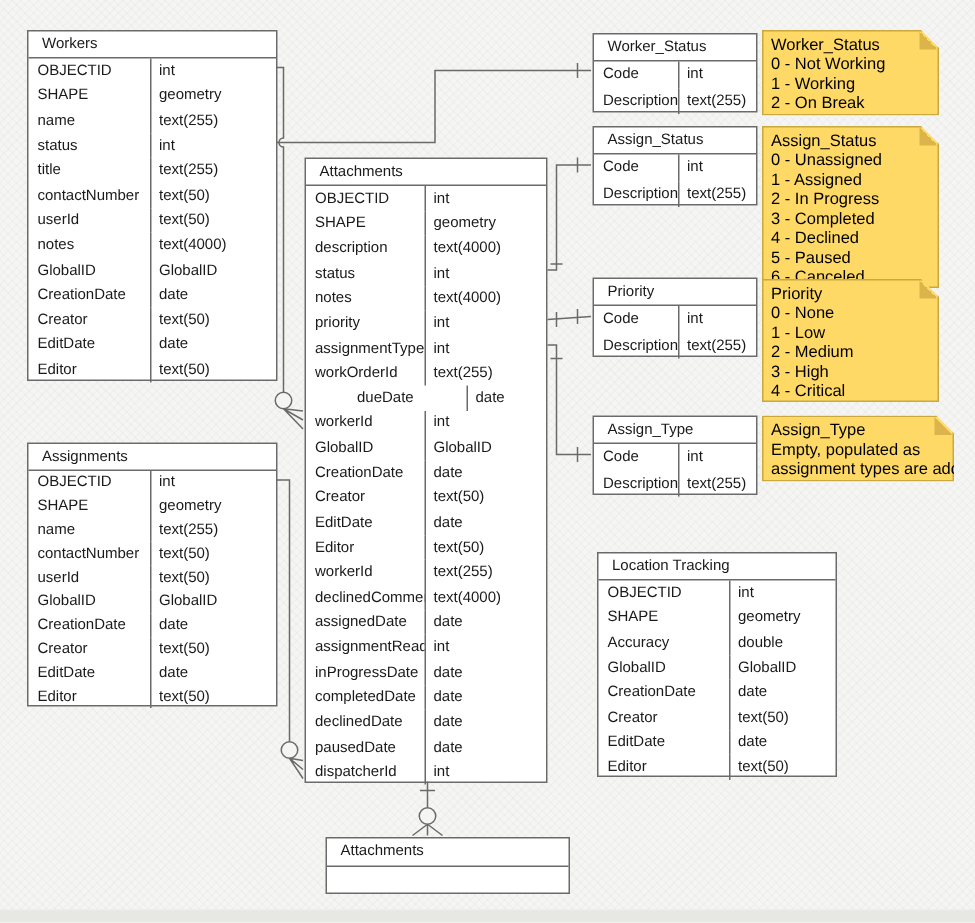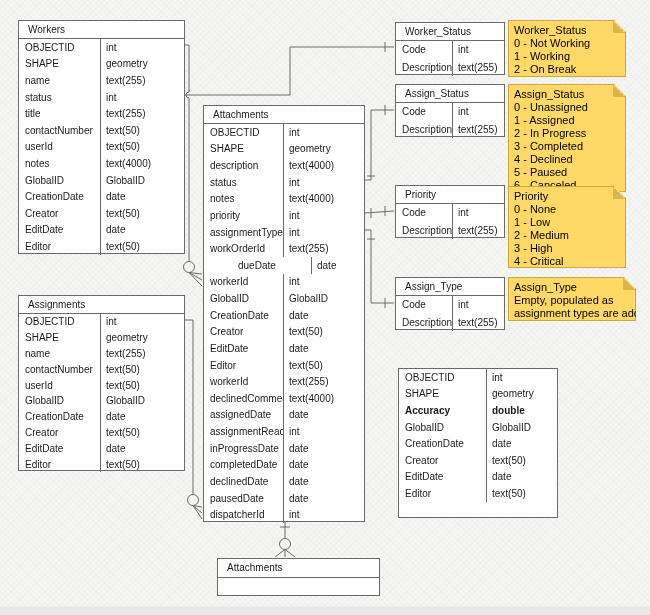--- a/index.html
+++ b/index.html
@@ -319,30 +319,31 @@
           <div class="ft">int</div>
         </div>
         <div class="row" style="height: 17.5px;">
           <div class="fn">Description</div>
           <div class="ft">text(255)</div>
         </div>
       </div>
   </div>
 
   <div class="tbl w-location" style="left:398px;top:368px;width:160px;height:150px;">
+    <div class="tbl-title">Location Tracking</div>
     <div class="tbl-rows">
         <div class="row" style="height: 16.6px;">
           <div class="fn">OBJECTID</div>
           <div class="ft">int</div>
         </div>
         <div class="row" style="height: 16.6px;">
           <div class="fn">SHAPE</div>
           <div class="ft">geometry</div>
         </div>
-        <div class="row" style="height: 16.6px; font-weight: bold;">
+        <div class="row" style="height: 16.6px;">
           <div class="fn">Accuracy</div>
           <div class="ft">double</div>
         </div>
         <div class="row" style="height: 16.6px;">
           <div class="fn">GlobalID</div>
           <div class="ft">GlobalID</div>
         </div>
         <div class="row" style="height: 16.6px;">
           <div class="fn">CreationDate</div>
           <div class="ft">date</div>

